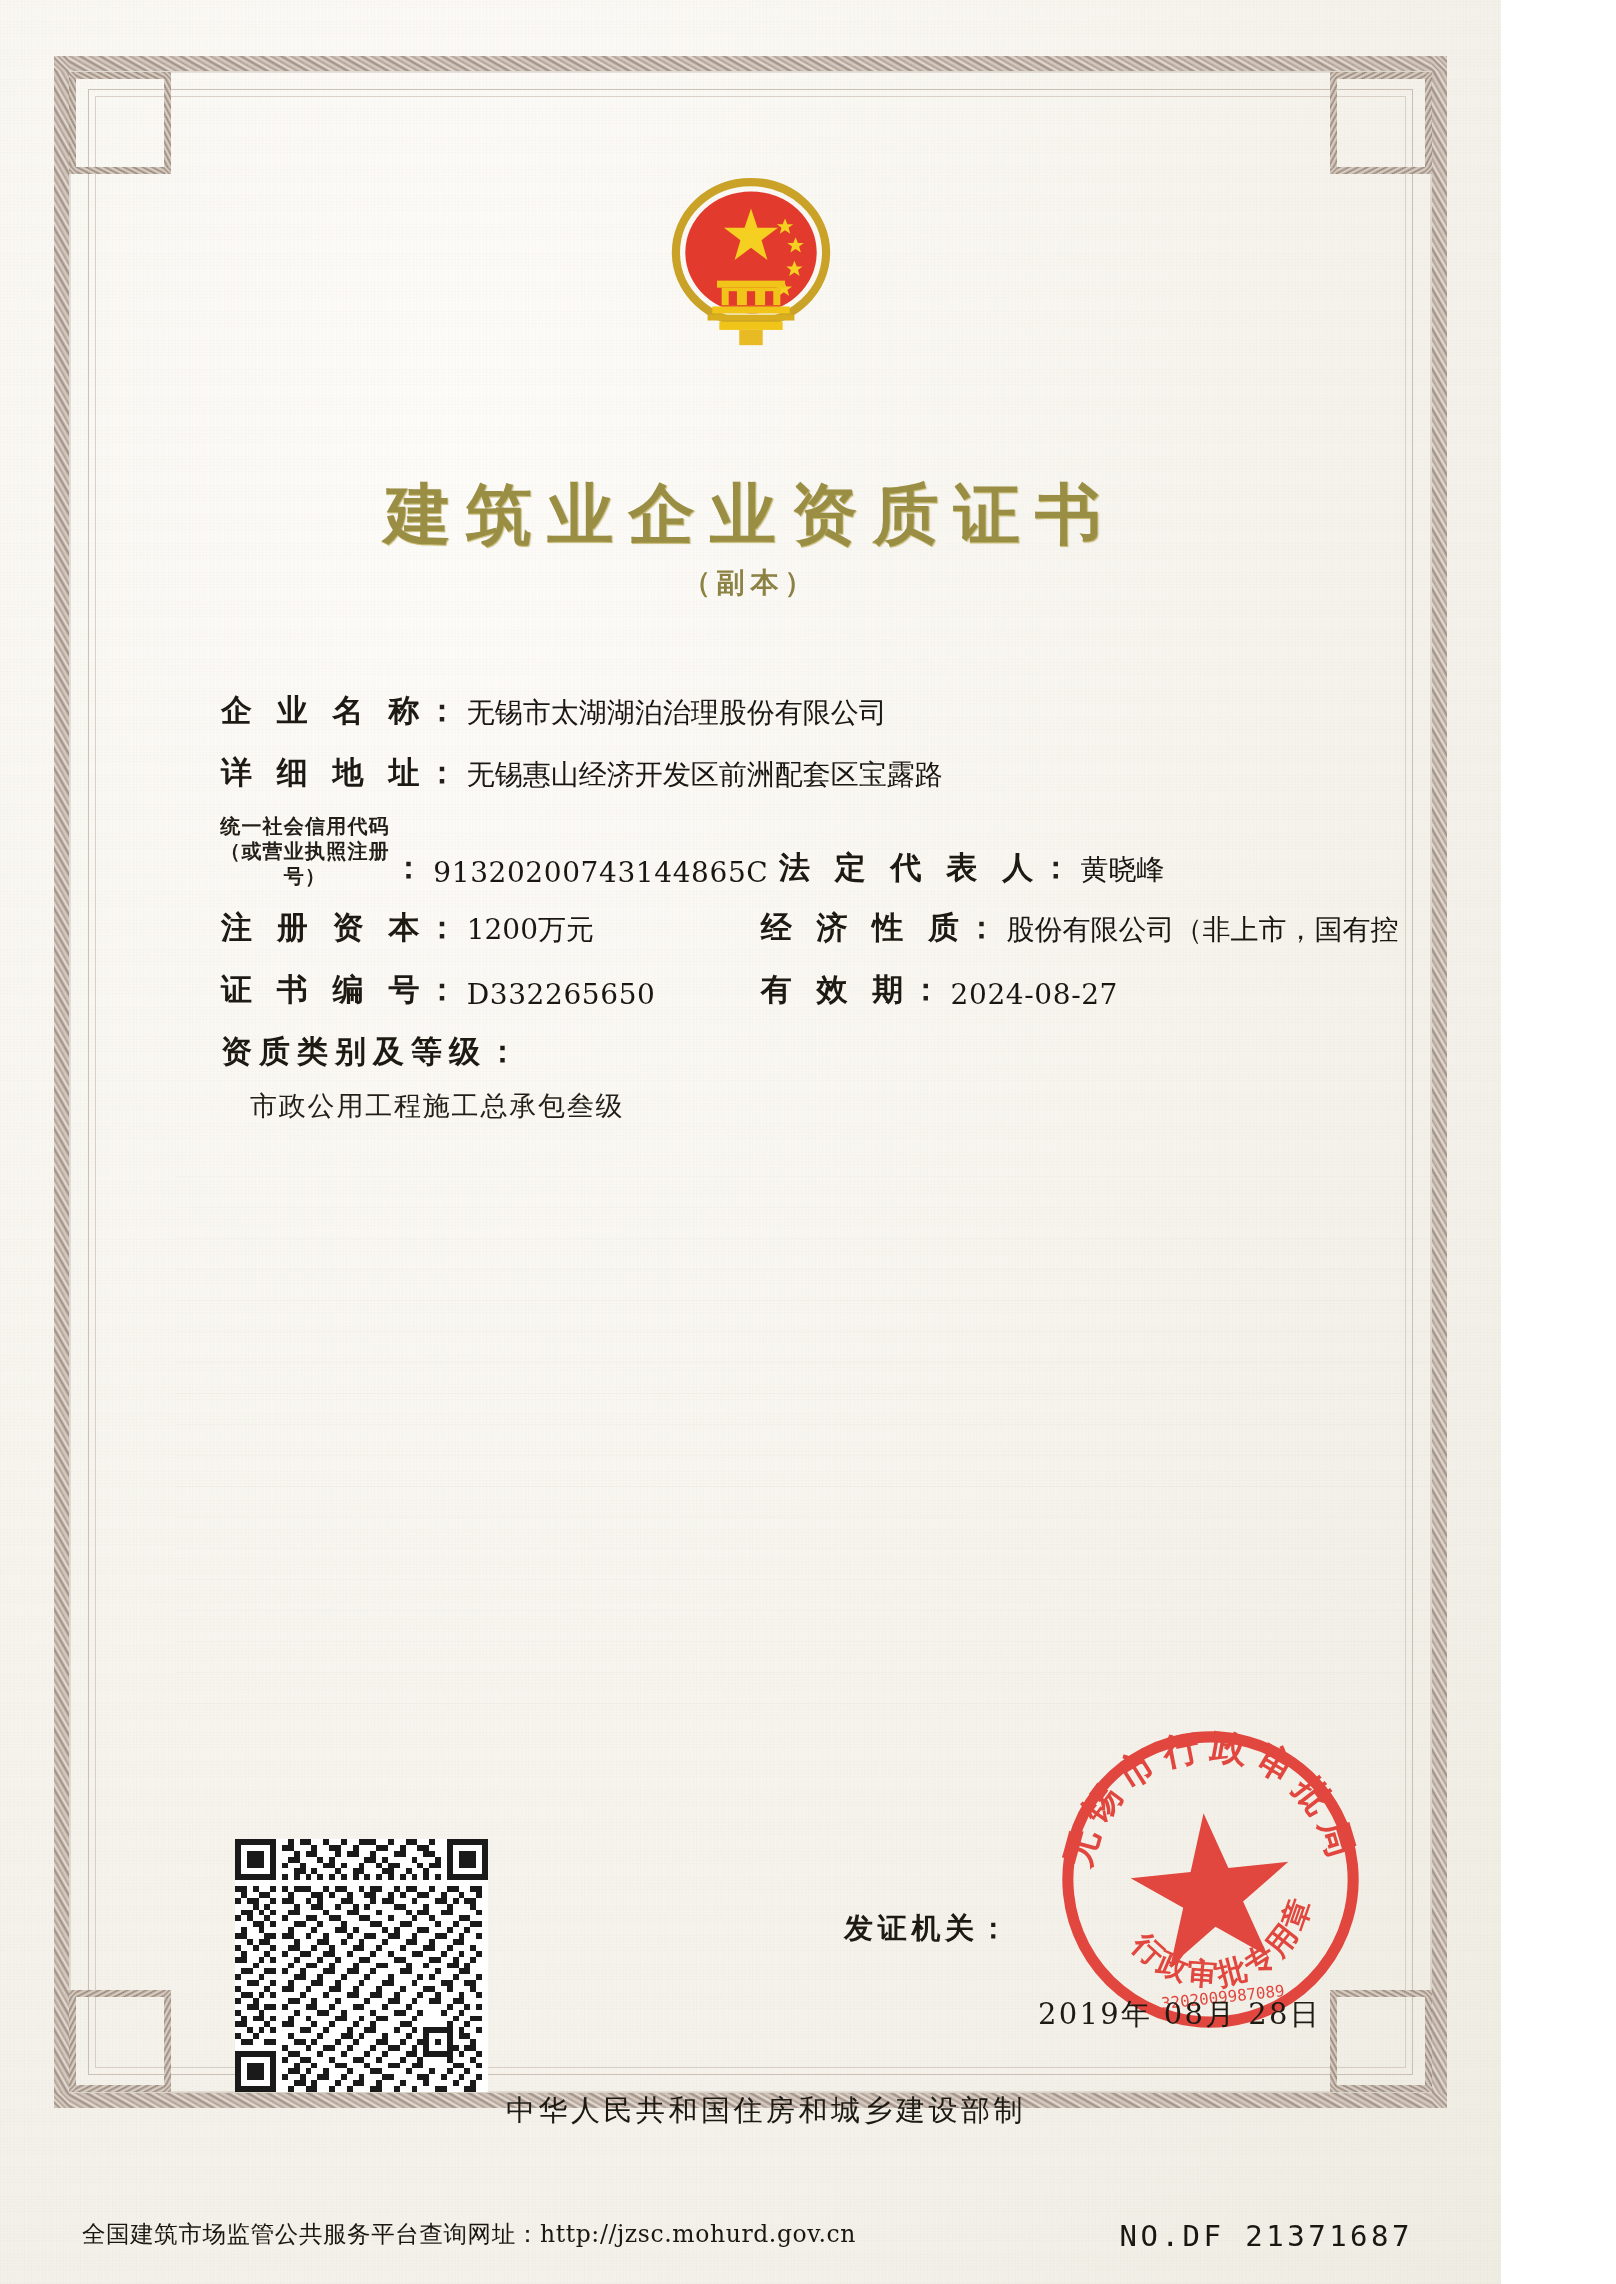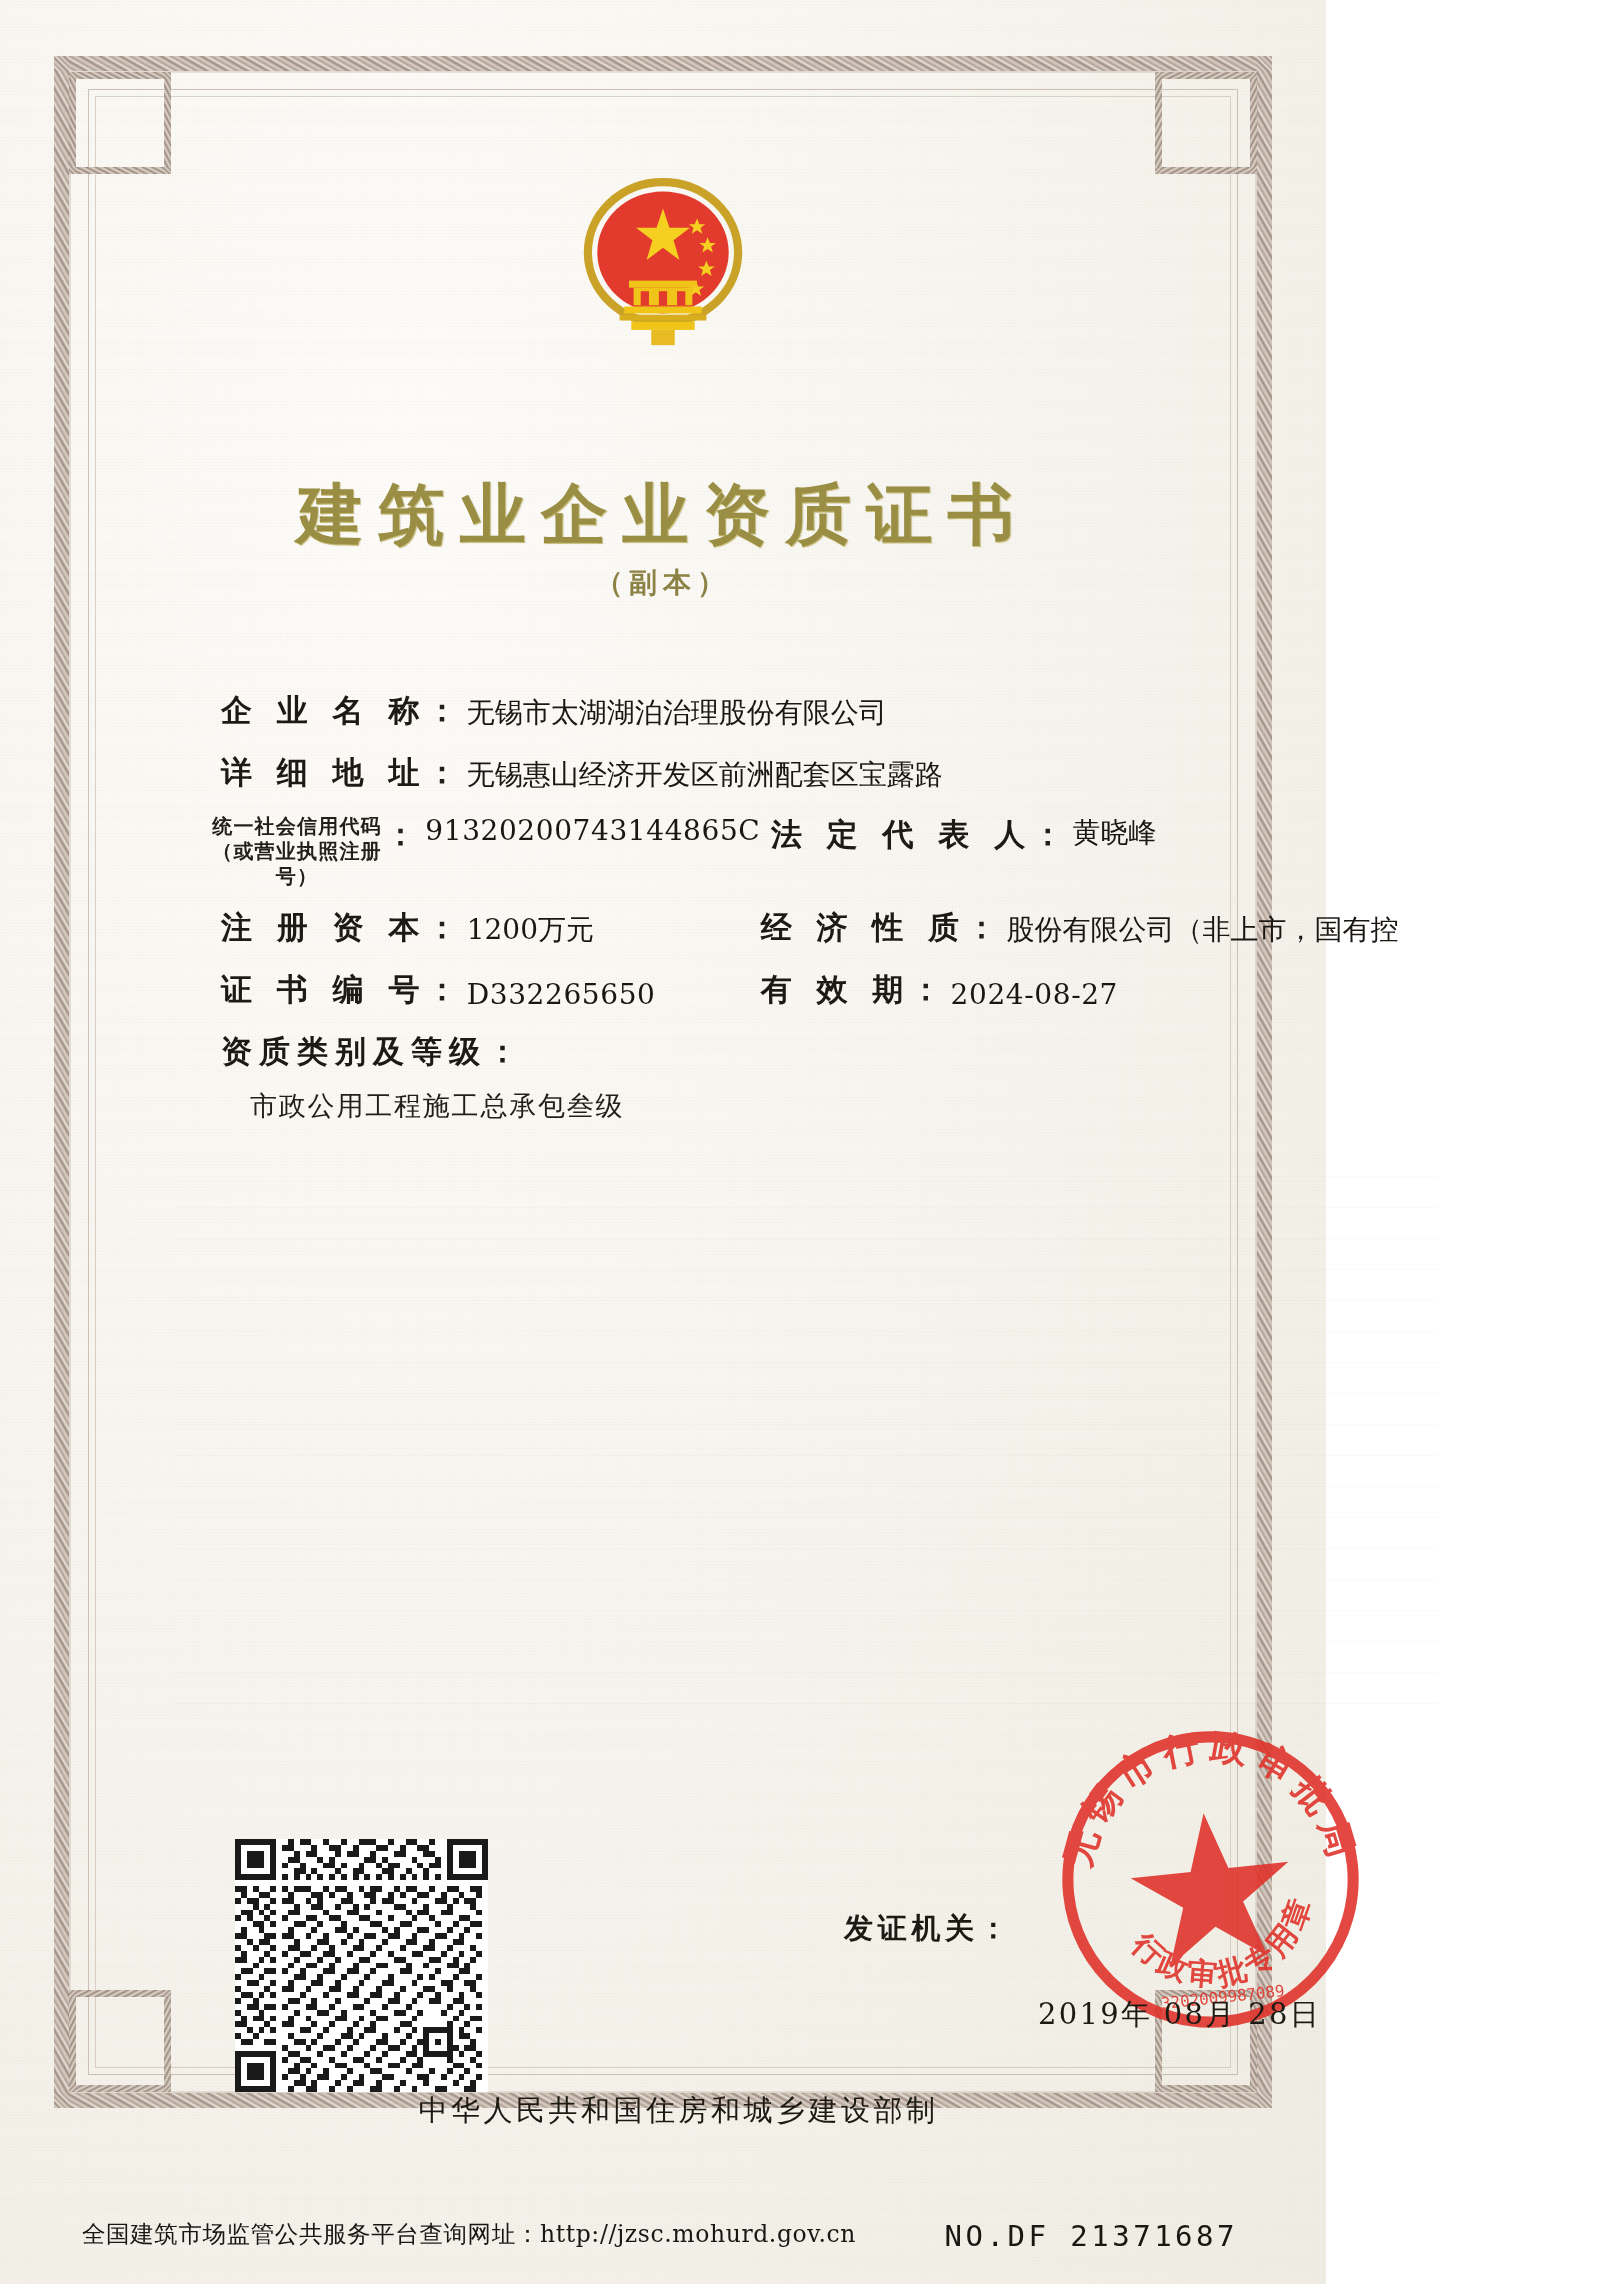--- a/index.html
+++ b/index.html
@@ -5,21 +5,21 @@
 <style>
   html,body{margin:0;padding:0;}
   body{
     width:1617px;height:2284px;
     background:#ffffff;
     font-family:"DejaVu Sans","Liberation Sans",sans-serif;
     overflow:hidden;
   }
   .page{
     position:relative;
-    width:1326px;height:2284px;
+    width:1501px;height:2284px;
     background:
       radial-gradient(ellipse at 30% 20%, #fdfcf9 0%, #f7f5ef 45%, #efece3 100%);
   }
   
   .paper-texture{
     position:absolute;inset:0;
     background-image:
       repeating-linear-gradient(0deg, rgba(180,170,150,.035) 0px, rgba(180,170,150,.035) 0.6px, transparent 0.6px, transparent 2.9px),
       repeating-linear-gradient(90deg, rgba(180,170,150,.03) 0px, rgba(180,170,150,.03) 0.6px, transparent 0.6px, transparent 3.5px);
     pointer-events:none;
@@ -98,21 +98,21 @@
     font-size:28px;margin-left:7px;white-space:nowrap;
     font-family:"DejaVu Serif","Liberation Serif",serif;
     color:#1a1713;
   }
   .val.mono{font-family:"DejaVu Serif","Liberation Serif",serif;letter-spacing:0.6px;}
   .two-lbl{
     display:inline-block;width:176px;
     font-size:20px;font-weight:bold;line-height:1.25;letter-spacing:1.2px;
     text-align:center;
   }
-  .row.code{align-items:flex-start;}
+  .row.code{align-items:flex-end;margin-left:8px;}
   .qualification{
     margin-top:5.9px;
   }
   .qual-body{
     margin-top:15.3px;margin-left:41px;
     font-size:27px;letter-spacing:1.8px;
     font-family:"DejaVu Serif","Liberation Serif",serif;
   }
 
   

